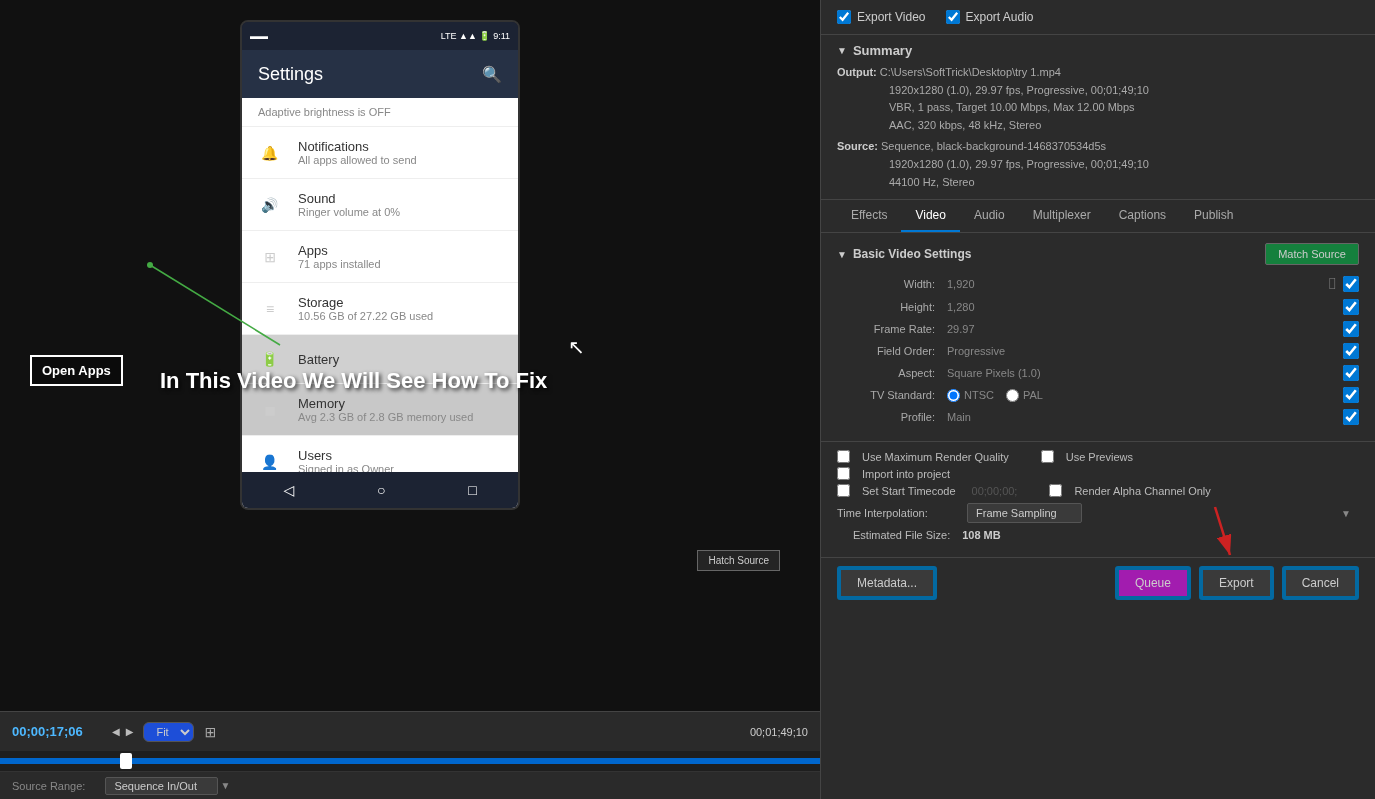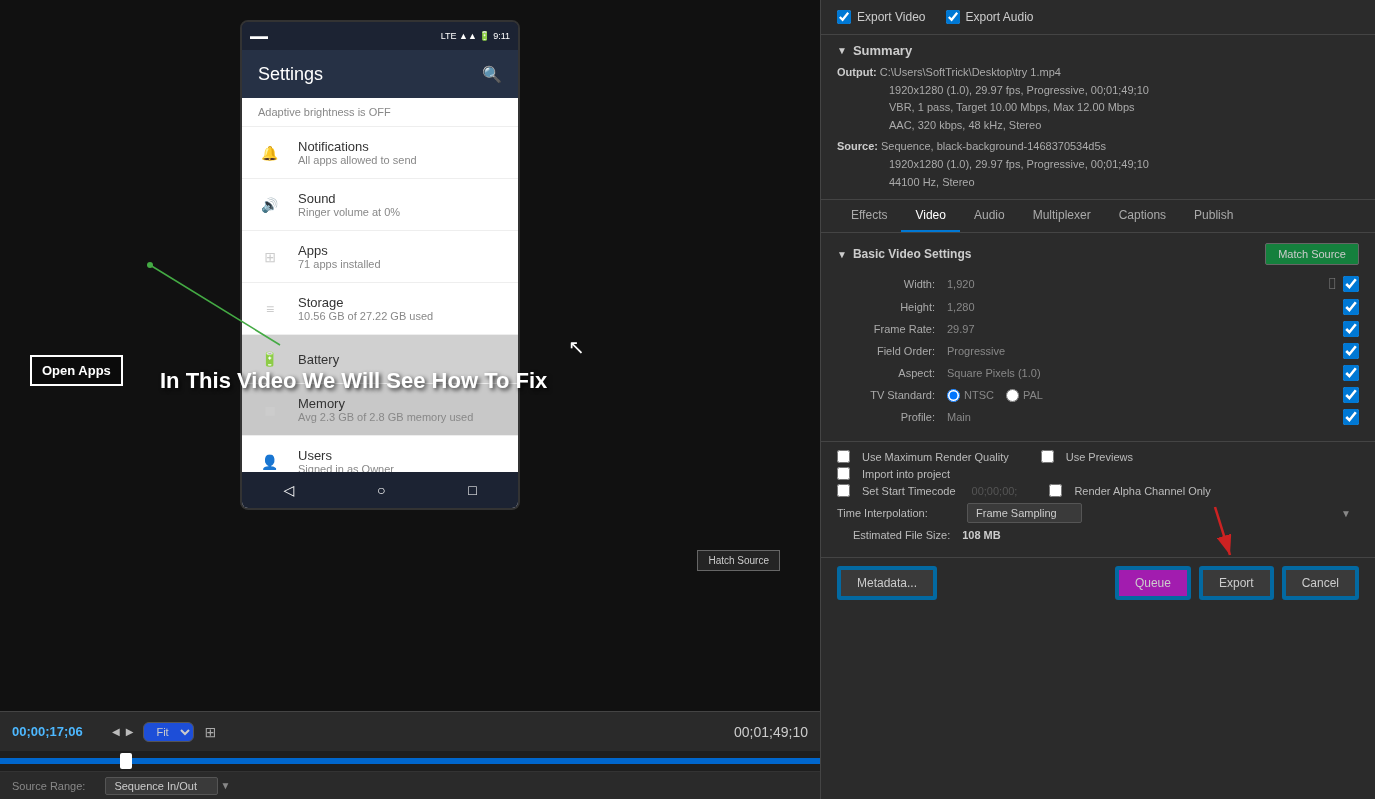--- a/index.html
+++ b/index.html
@@ -213,21 +213,21 @@
     }
 
     .timeline-icon {
       color: #aaa;
       font-size: 14px;
     }
 
     .end-timecode {
       margin-left: auto;
       color: #ccc;
-      font-size: 14px;
+      font-size: 11px;
     }
 
     
     .scrubber-area {
       background: #1e1e1e;
       height: 20px;
       position: relative;
       overflow: hidden;
     }
 

